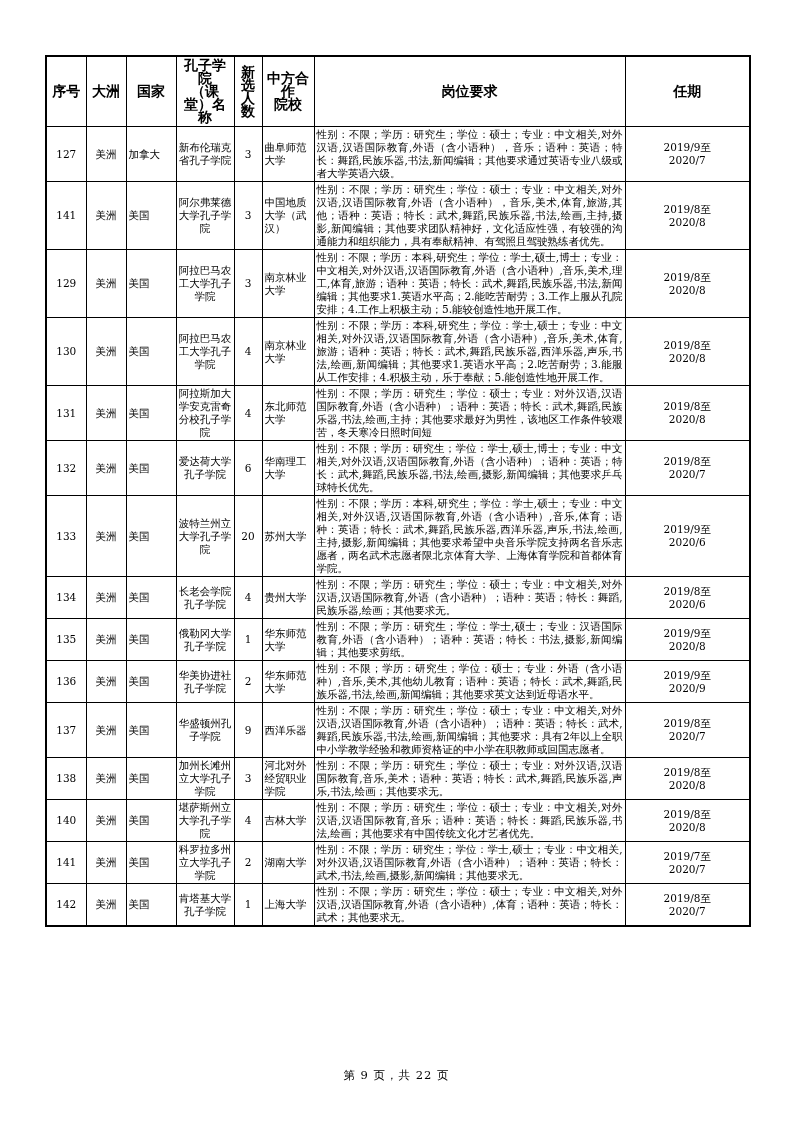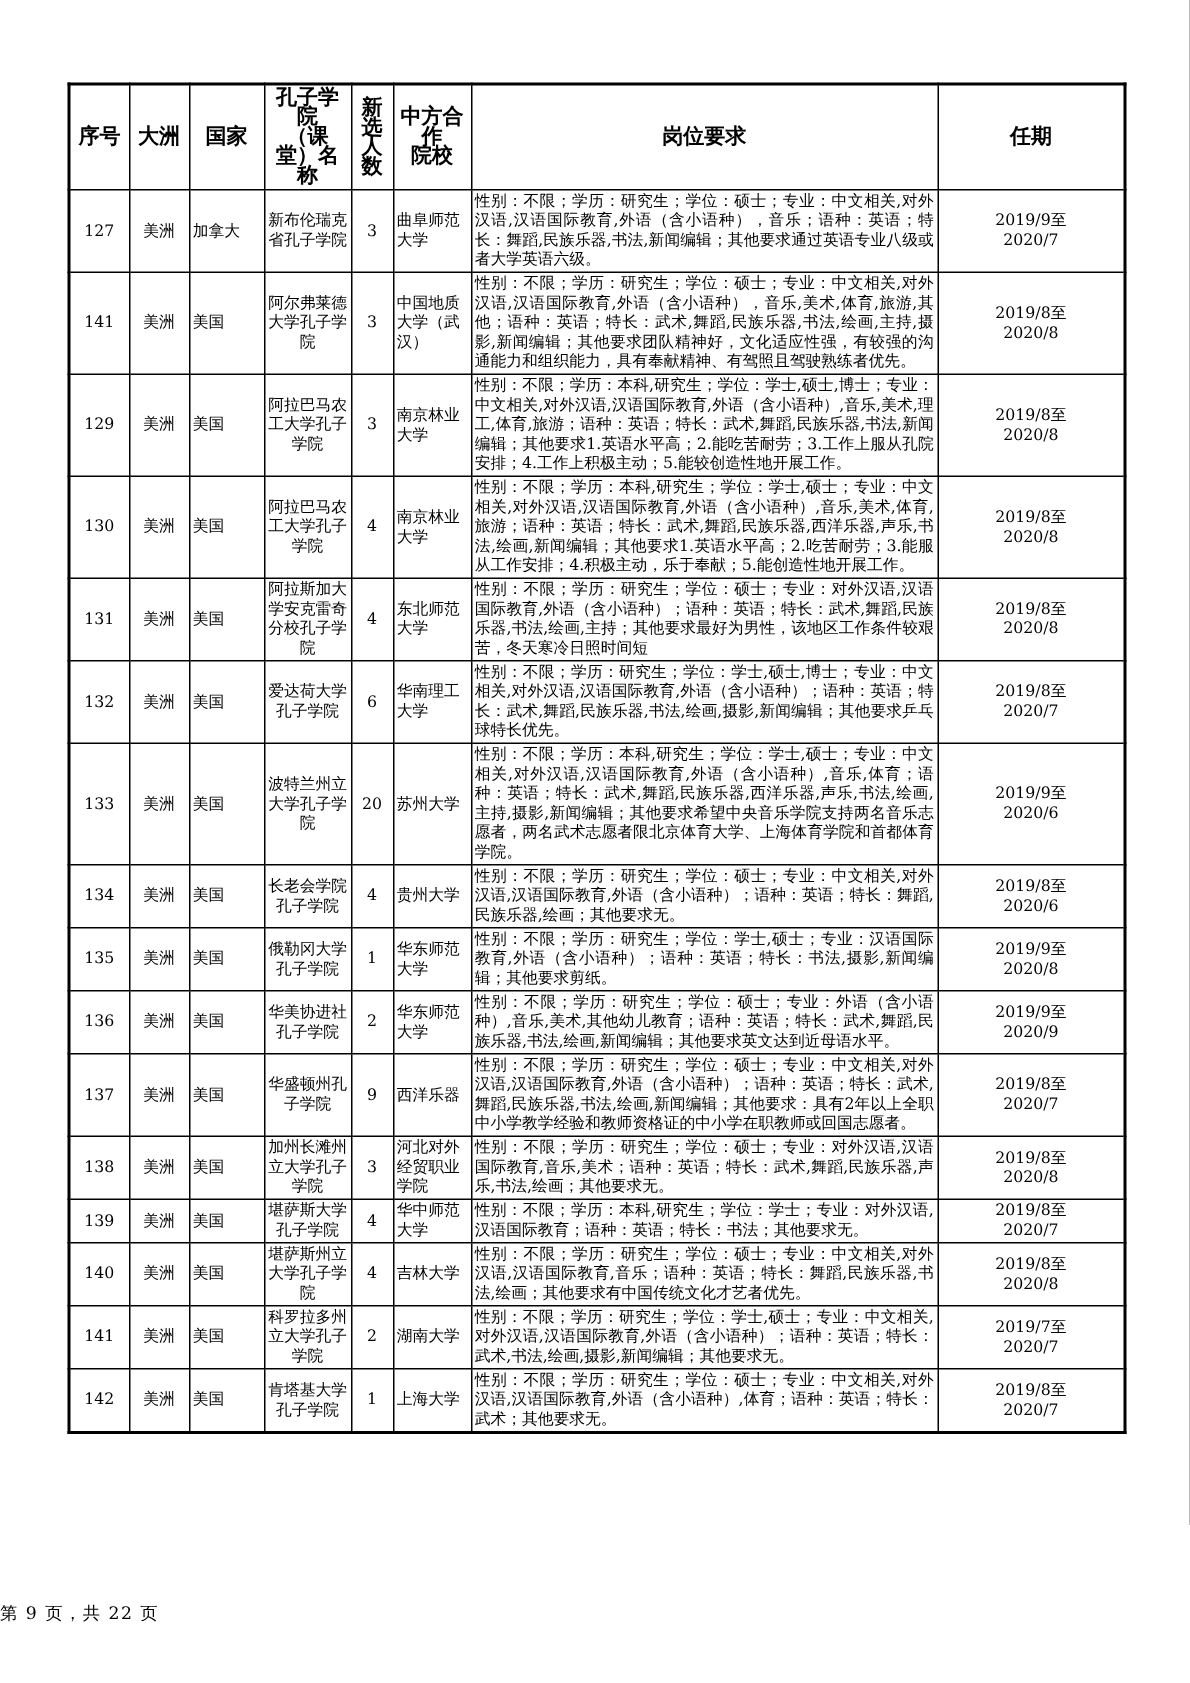--- a/index.html
+++ b/index.html
@@ -46,21 +46,21 @@
   }
   td.c-term{
     text-align:center;
     padding-left:3px;
     white-space:pre-line;
   }
   .footer{
     position:absolute;
     left:0;top:1068px;
     width:100%;
-    text-align:left;
+    text-align:center;
     font-size:11.5px;
     letter-spacing:1px;
   }
 </style>
 </head>
 <body>
 
 <div class="page">
 
   <table class="roster">
@@ -216,31 +216,20 @@
           <td class="c-center">美洲</td>
           <td class="c-left">美国</td>
           <td class="c-center">加州长滩州立大学孔子学院</td>
           <td class="c-center">3</td>
           <td class="c-left">河北对外经贸职业学院</td>
           <td class="c-req">性别：不限；学历：研究生；学位：硕士；专业：对外汉语,汉语国际教育,音乐,美术；语种：英语；特长：武术,舞蹈,民族乐器,声乐,书法,绘画；其他要求无。</td>
           <td class="c-term">2019/8至
 2020/8</td>
         </tr>
         <tr>
-          <td class="c-center">139</td>
-          <td class="c-center">美洲</td>
-          <td class="c-left">美国</td>
-          <td class="c-center">堪萨斯大学孔子学院</td>
-          <td class="c-center">4</td>
-          <td class="c-left">华中师范大学</td>
-          <td class="c-req">性别：不限；学历：本科,研究生；学位：学士；专业：对外汉语,汉语国际教育；语种：英语；特长：书法；其他要求无。</td>
-          <td class="c-term">2019/8至
-2020/7</td>
-        </tr>
-        <tr>
           <td class="c-center">140</td>
           <td class="c-center">美洲</td>
           <td class="c-left">美国</td>
           <td class="c-center">堪萨斯州立大学孔子学院</td>
           <td class="c-center">4</td>
           <td class="c-left">吉林大学</td>
           <td class="c-req">性别：不限；学历：研究生；学位：硕士；专业：中文相关,对外汉语,汉语国际教育,音乐；语种：英语；特长：舞蹈,民族乐器,书法,绘画；其他要求有中国传统文化才艺者优先。</td>
           <td class="c-term">2019/8至
 2020/8</td>
         </tr>

